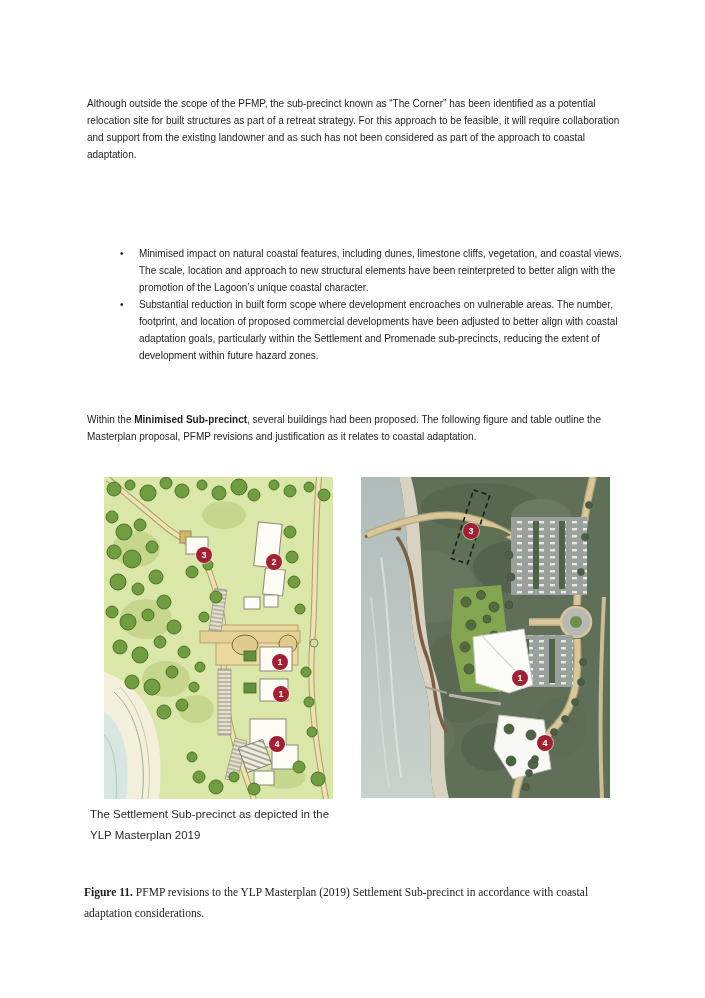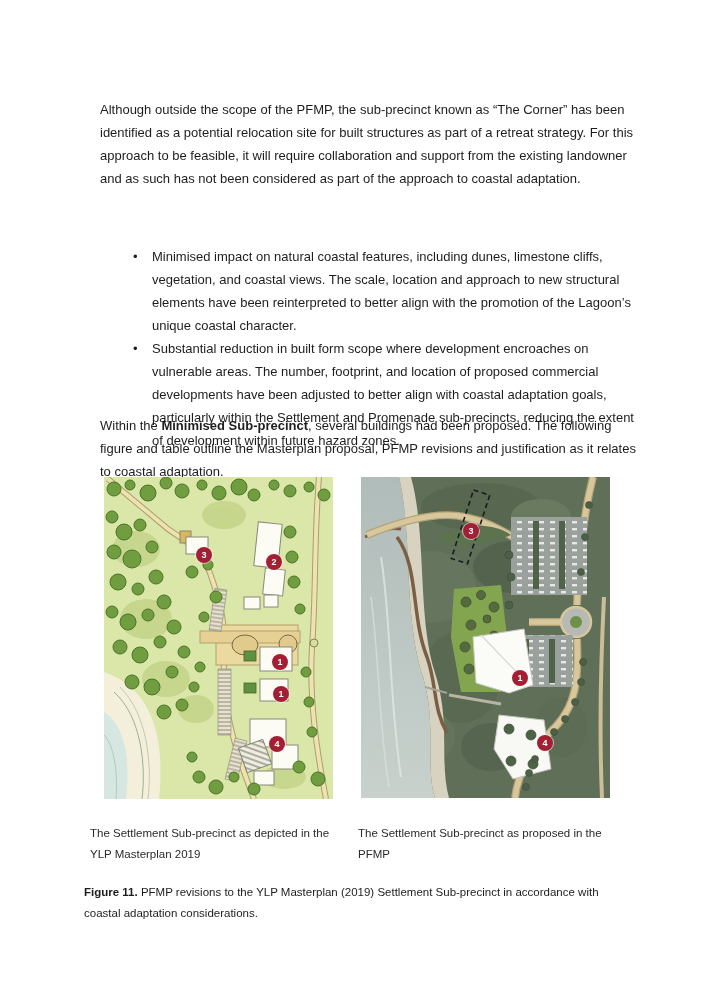--- a/index.html
+++ b/index.html
@@ -4,46 +4,46 @@
 <style>
   html,body{margin:0;padding:0;background:#ffffff;}
   .page{
     position:relative;
     width:705px;height:998px;
     background:#ffffff;
     font-family:"Liberation Sans","DejaVu Sans",sans-serif;
     color:#1d1d1d;
     overflow:hidden;
   }
-  .block{position:absolute;left:100px;width:540px;font-size:13px;line-height:23px;}
+  .block{position:absolute;left:87px;width:540px;font-size:10px;line-height:17px;}
   .para1{top:85px;}
   .heading{top:177px;font-weight:bold;}
   .para2{top:199px;}
   .bullets{top:245px;margin:0;padding:0;list-style:none;}
   .bullets li{position:relative;padding-left:52px;width:488px;}
   .bullets li::before{content:"\2022";position:absolute;left:33px;top:0;}
   .para3{top:401px;}
   .bold{font-weight:bold;}
 
   .figure-row{position:absolute;top:477px;left:0;width:705px;height:322px;}
   .map-box{position:absolute;top:0;overflow:hidden;}
   .map-box.left{left:104px;width:229px;height:322px;}
   .map-box.right{left:361px;width:249px;height:321px;}
   .map-box svg{display:block;}
   .marker{
     position:absolute;width:16px;height:16px;border-radius:50%;
     color:#ffffff;font-size:9px;font-weight:bold;line-height:16px;text-align:center;
     box-shadow:0 0 0 1px rgba(255,255,255,.55);
   }
 
-  .caption{position:absolute;top:811px;width:262px;font-size:11.5px;line-height:21.5px;color:#2a2a2a;}
+  .caption{position:absolute;top:792px;width:262px;font-size:11.5px;line-height:21.5px;color:#2a2a2a;}
   .caption.left{left:90px;}
   .caption.right{left:358px;}
 
-  .figcaption{position:absolute;top:870px;left:84px;width:540px;font-size:11.5px;line-height:21.5px;}
+  .figcaption{position:absolute;top:870px;left:84px;width:540px;font-size:11.5px;line-height:21.5px;font-family:Liberation Serif, serif;}
 
   .footer{position:absolute;left:0;top:930px;width:705px;height:60px;}
 </style>
 </head>
 <body>
 
 <div class="page">
 
   <p class="block para1">Although outside the scope of the PFMP, the sub-precinct known as “The Corner” has been identified as a potential relocation site for built structures as part of a retreat strategy. For this approach to be feasible, it will require collaboration and support from the existing landowner and as such has not been considered as part of the approach to coastal adaptation.</p>
 
@@ -309,21 +309,20 @@
       </svg>
       <div>
           <div class="marker" style="left: 102px; top: 46px; background: rgb(163, 31, 52);">3</div>
           <div class="marker" style="left: 151px; top: 193px; background: rgb(163, 31, 52);">1</div>
           <div class="marker" style="left: 176px; top: 258px; background: rgb(163, 31, 52);">4</div>
         </div>
     </div>
   </div>
 
   <p class="caption left">The Settlement Sub-precinct as depicted in the YLP Masterplan 2019</p>
-  <p class="caption right">The Settlement Sub-precinct as proposed in the PFMP</p>
 
   <p class="figcaption"><span class="bold">Figure 11.</span><span> PFMP revisions to the YLP Masterplan (2019) Settlement Sub-precinct in accordance with coastal adaptation considerations.</span></p>
 
   <div class="footer">
     
     
   </div>
 
 </div>
 

